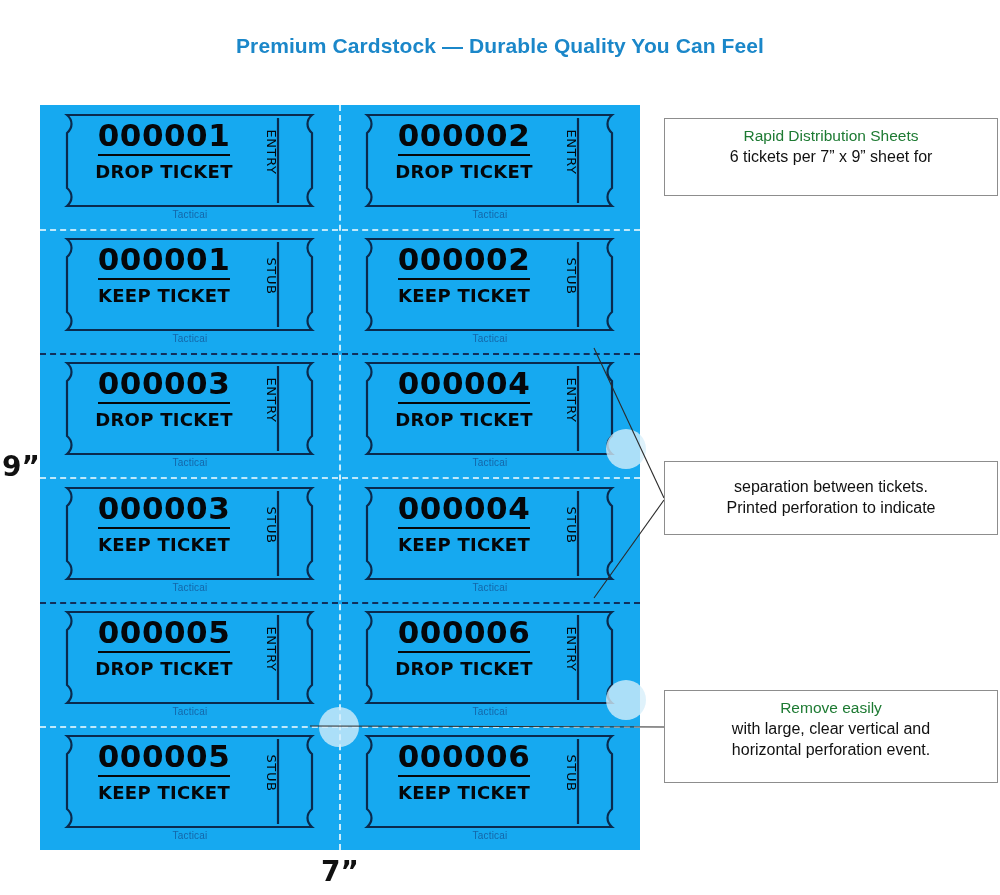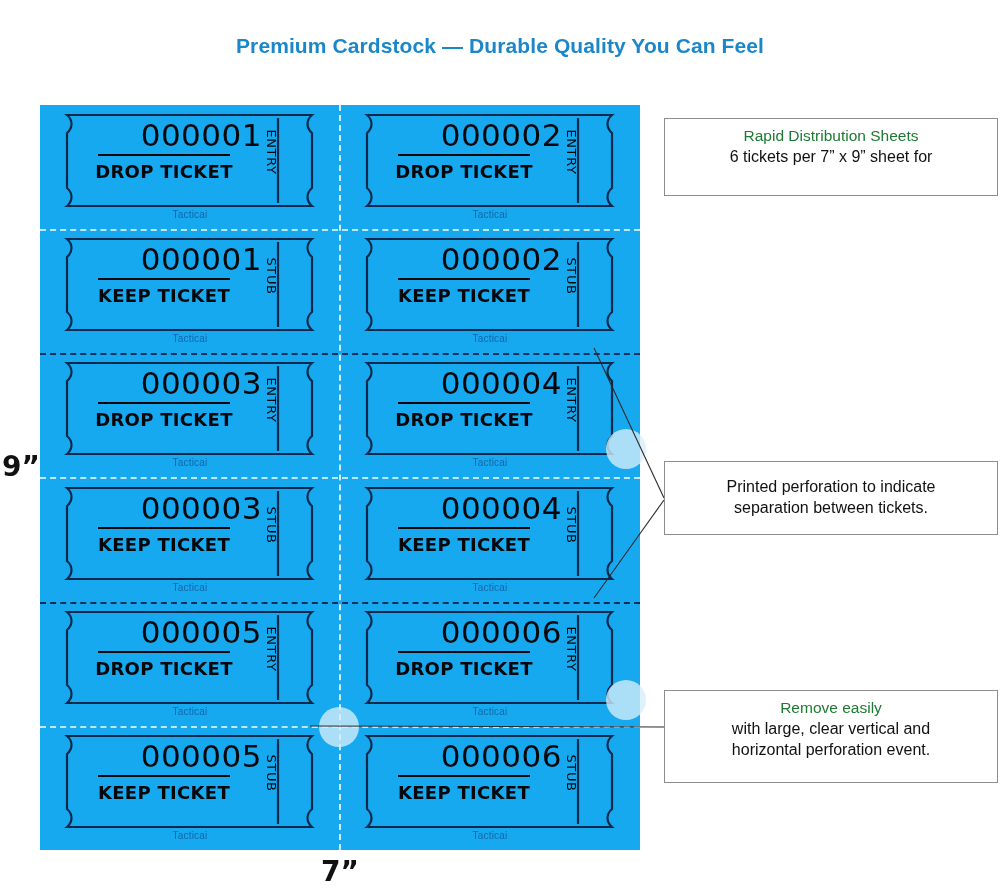--- a/index.html
+++ b/index.html
@@ -64,23 +64,23 @@
     width: 265px;
     height: 93px;
   }
   .ticket-outline svg { display: block; }
 
   .tnum {
     position: absolute;
     left: 26px;
     top: 14px;
     width: 196px;
-    text-align: right;
+    text-align: center;
     font-size: 31px;
-    font-weight: normal;
+    font-weight: bold;
     color: #05070a;
     letter-spacing: 0.5px;
     line-height: 33px;
     font-family: "DejaVu Sans", sans-serif;
   }
   .trule {
     position: absolute;
     left: 58px;
     top: 49px;
     width: 132px;
@@ -413,21 +413,21 @@
   <line x1="594" y1="598" x2="664" y2="500" stroke="#2b2b2b" stroke-width="1.1"></line>
   <line x1="310" y1="726" x2="664" y2="727" stroke="#2b2b2b" stroke-width="1.1"></line>
 </svg>
 
 <div class="callout" id="callout-1">
   <div class="c-title">Rapid Distribution Sheets</div>
   <div class="c-body">6 tickets per 7” x 9” sheet for</div>
 </div>
 
 <div class="callout" id="callout-2">
+  <div class="c-body">separation between tickets.</div>
   <div class="c-body">Printed perforation to indicate</div>
-  <div class="c-body">separation between tickets.</div>
 </div>
 
 <div class="callout" id="callout-3">
   <div class="c-title">Remove easily</div>
   <div class="c-body">with large, clear vertical and</div>
   <div class="c-body">horizontal perforation event.</div>
 </div>
 
 </body></html>

